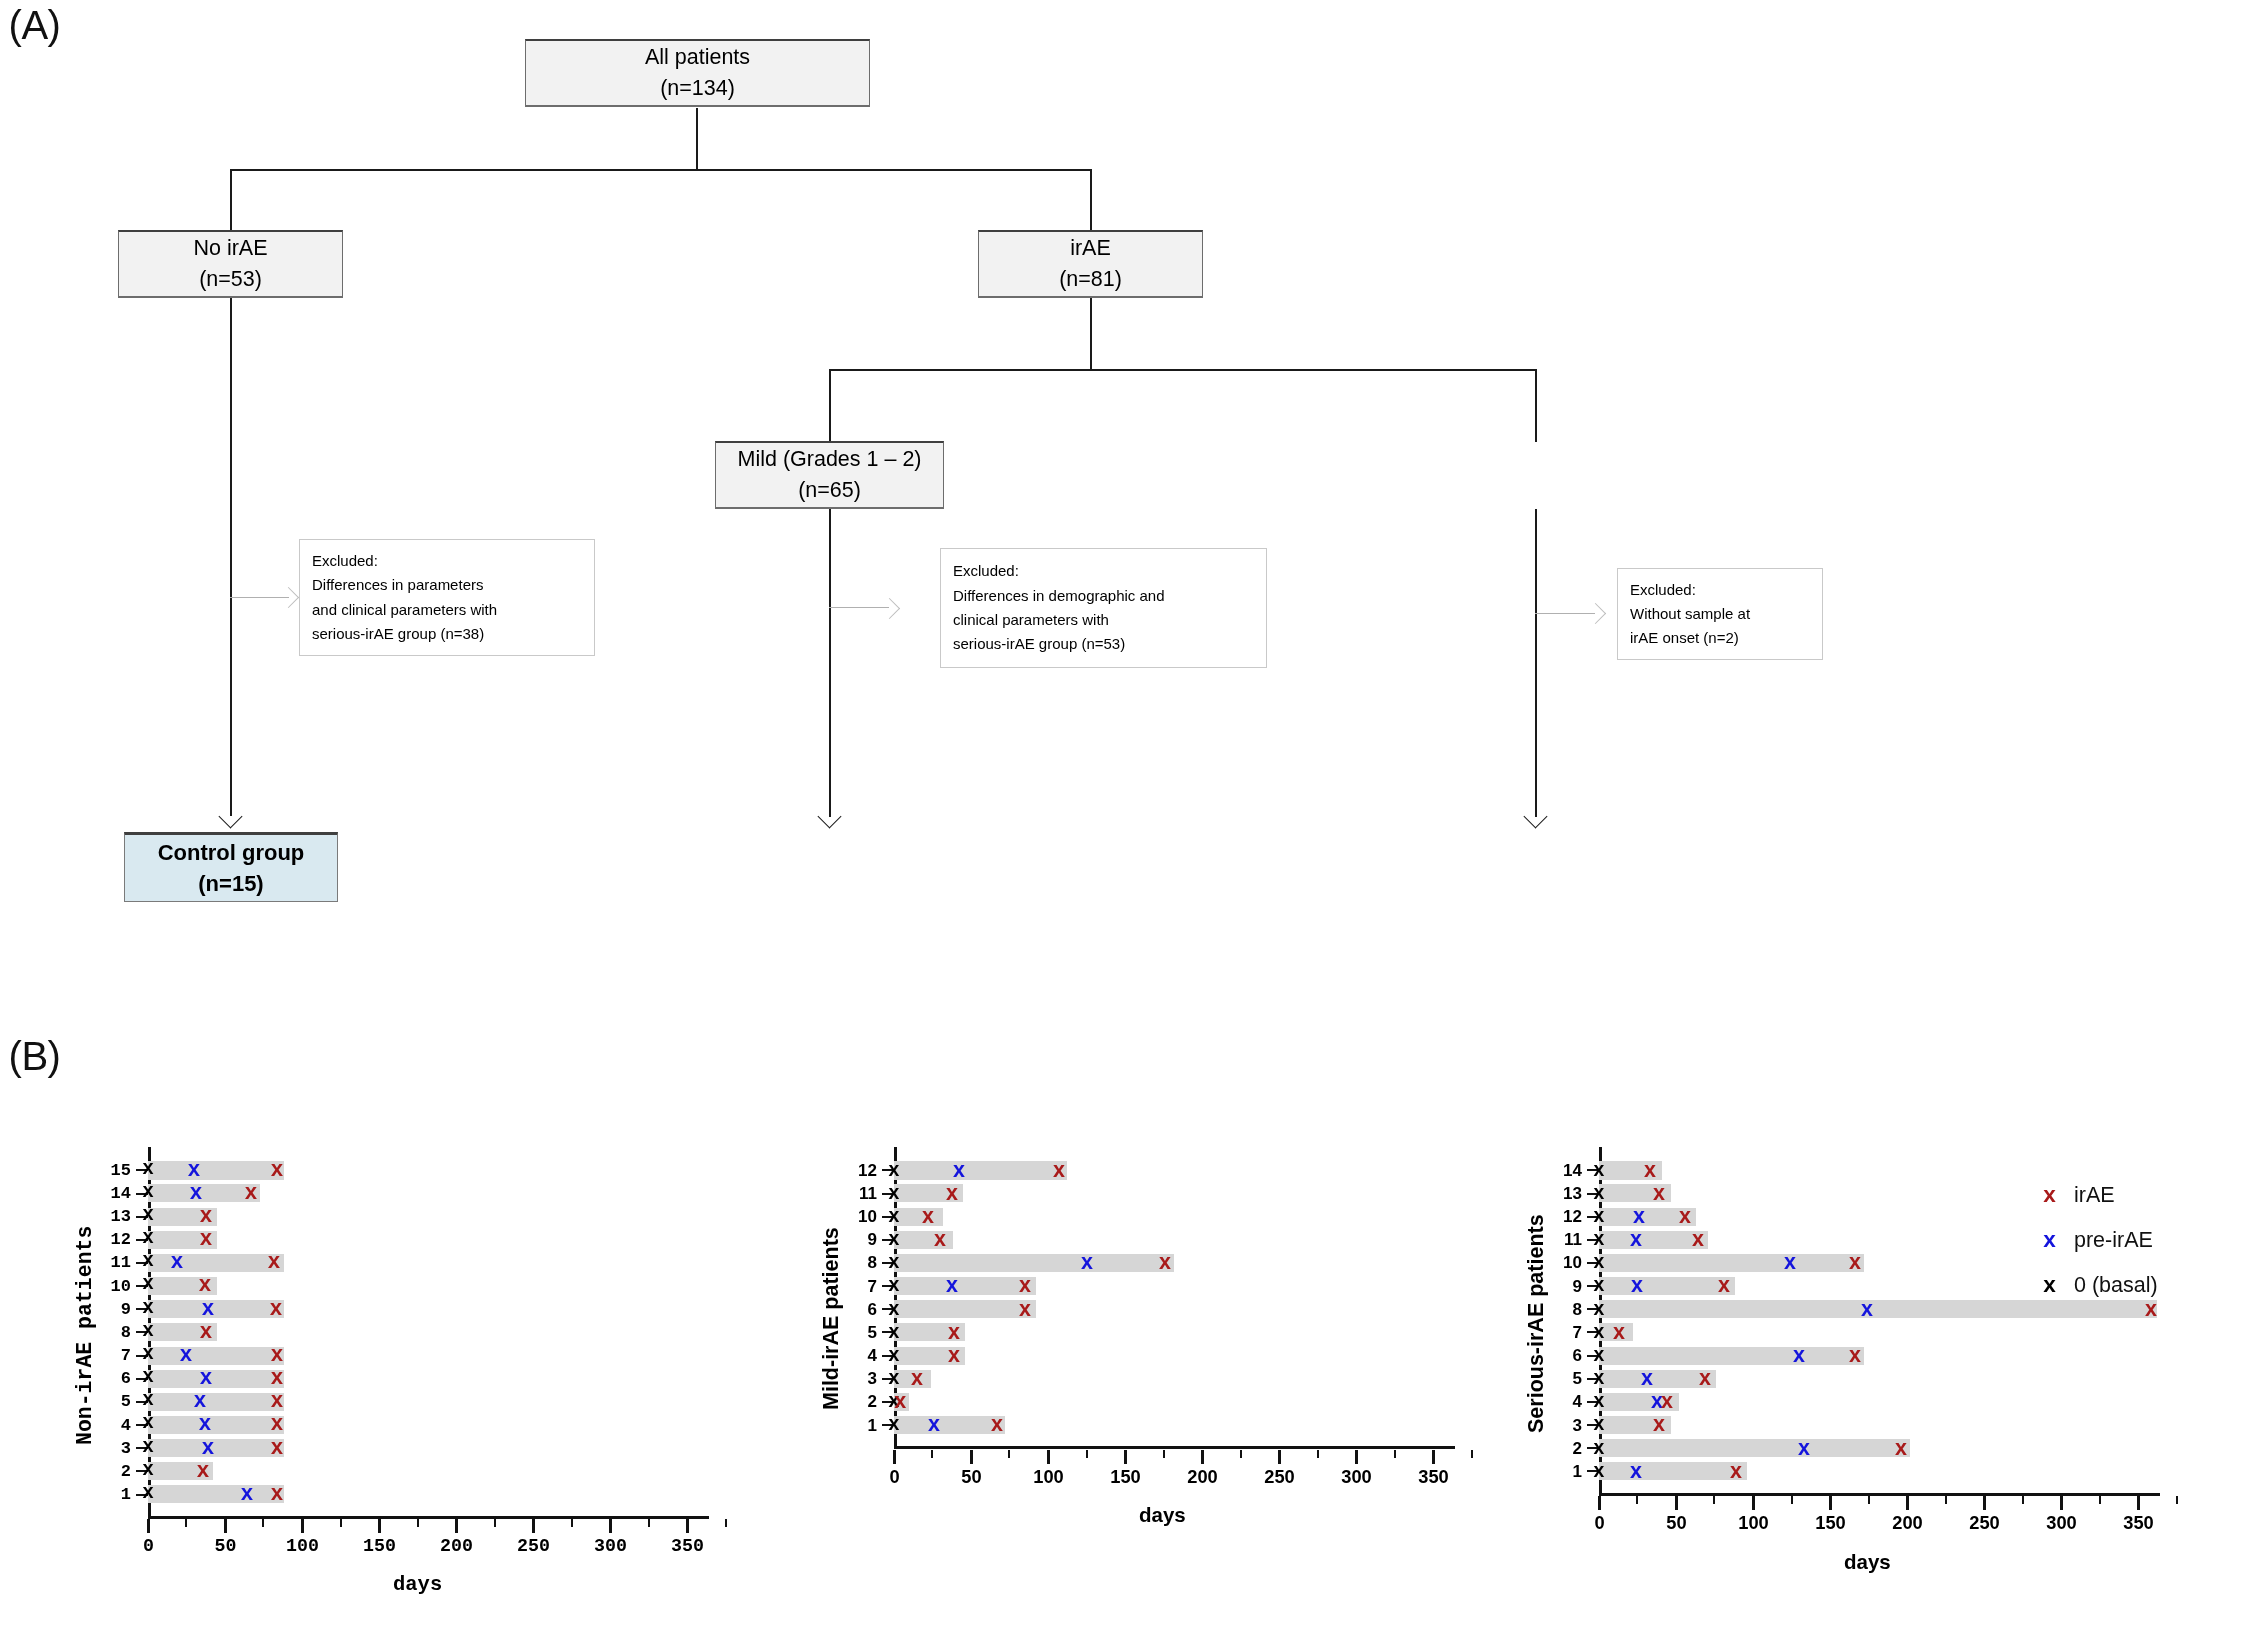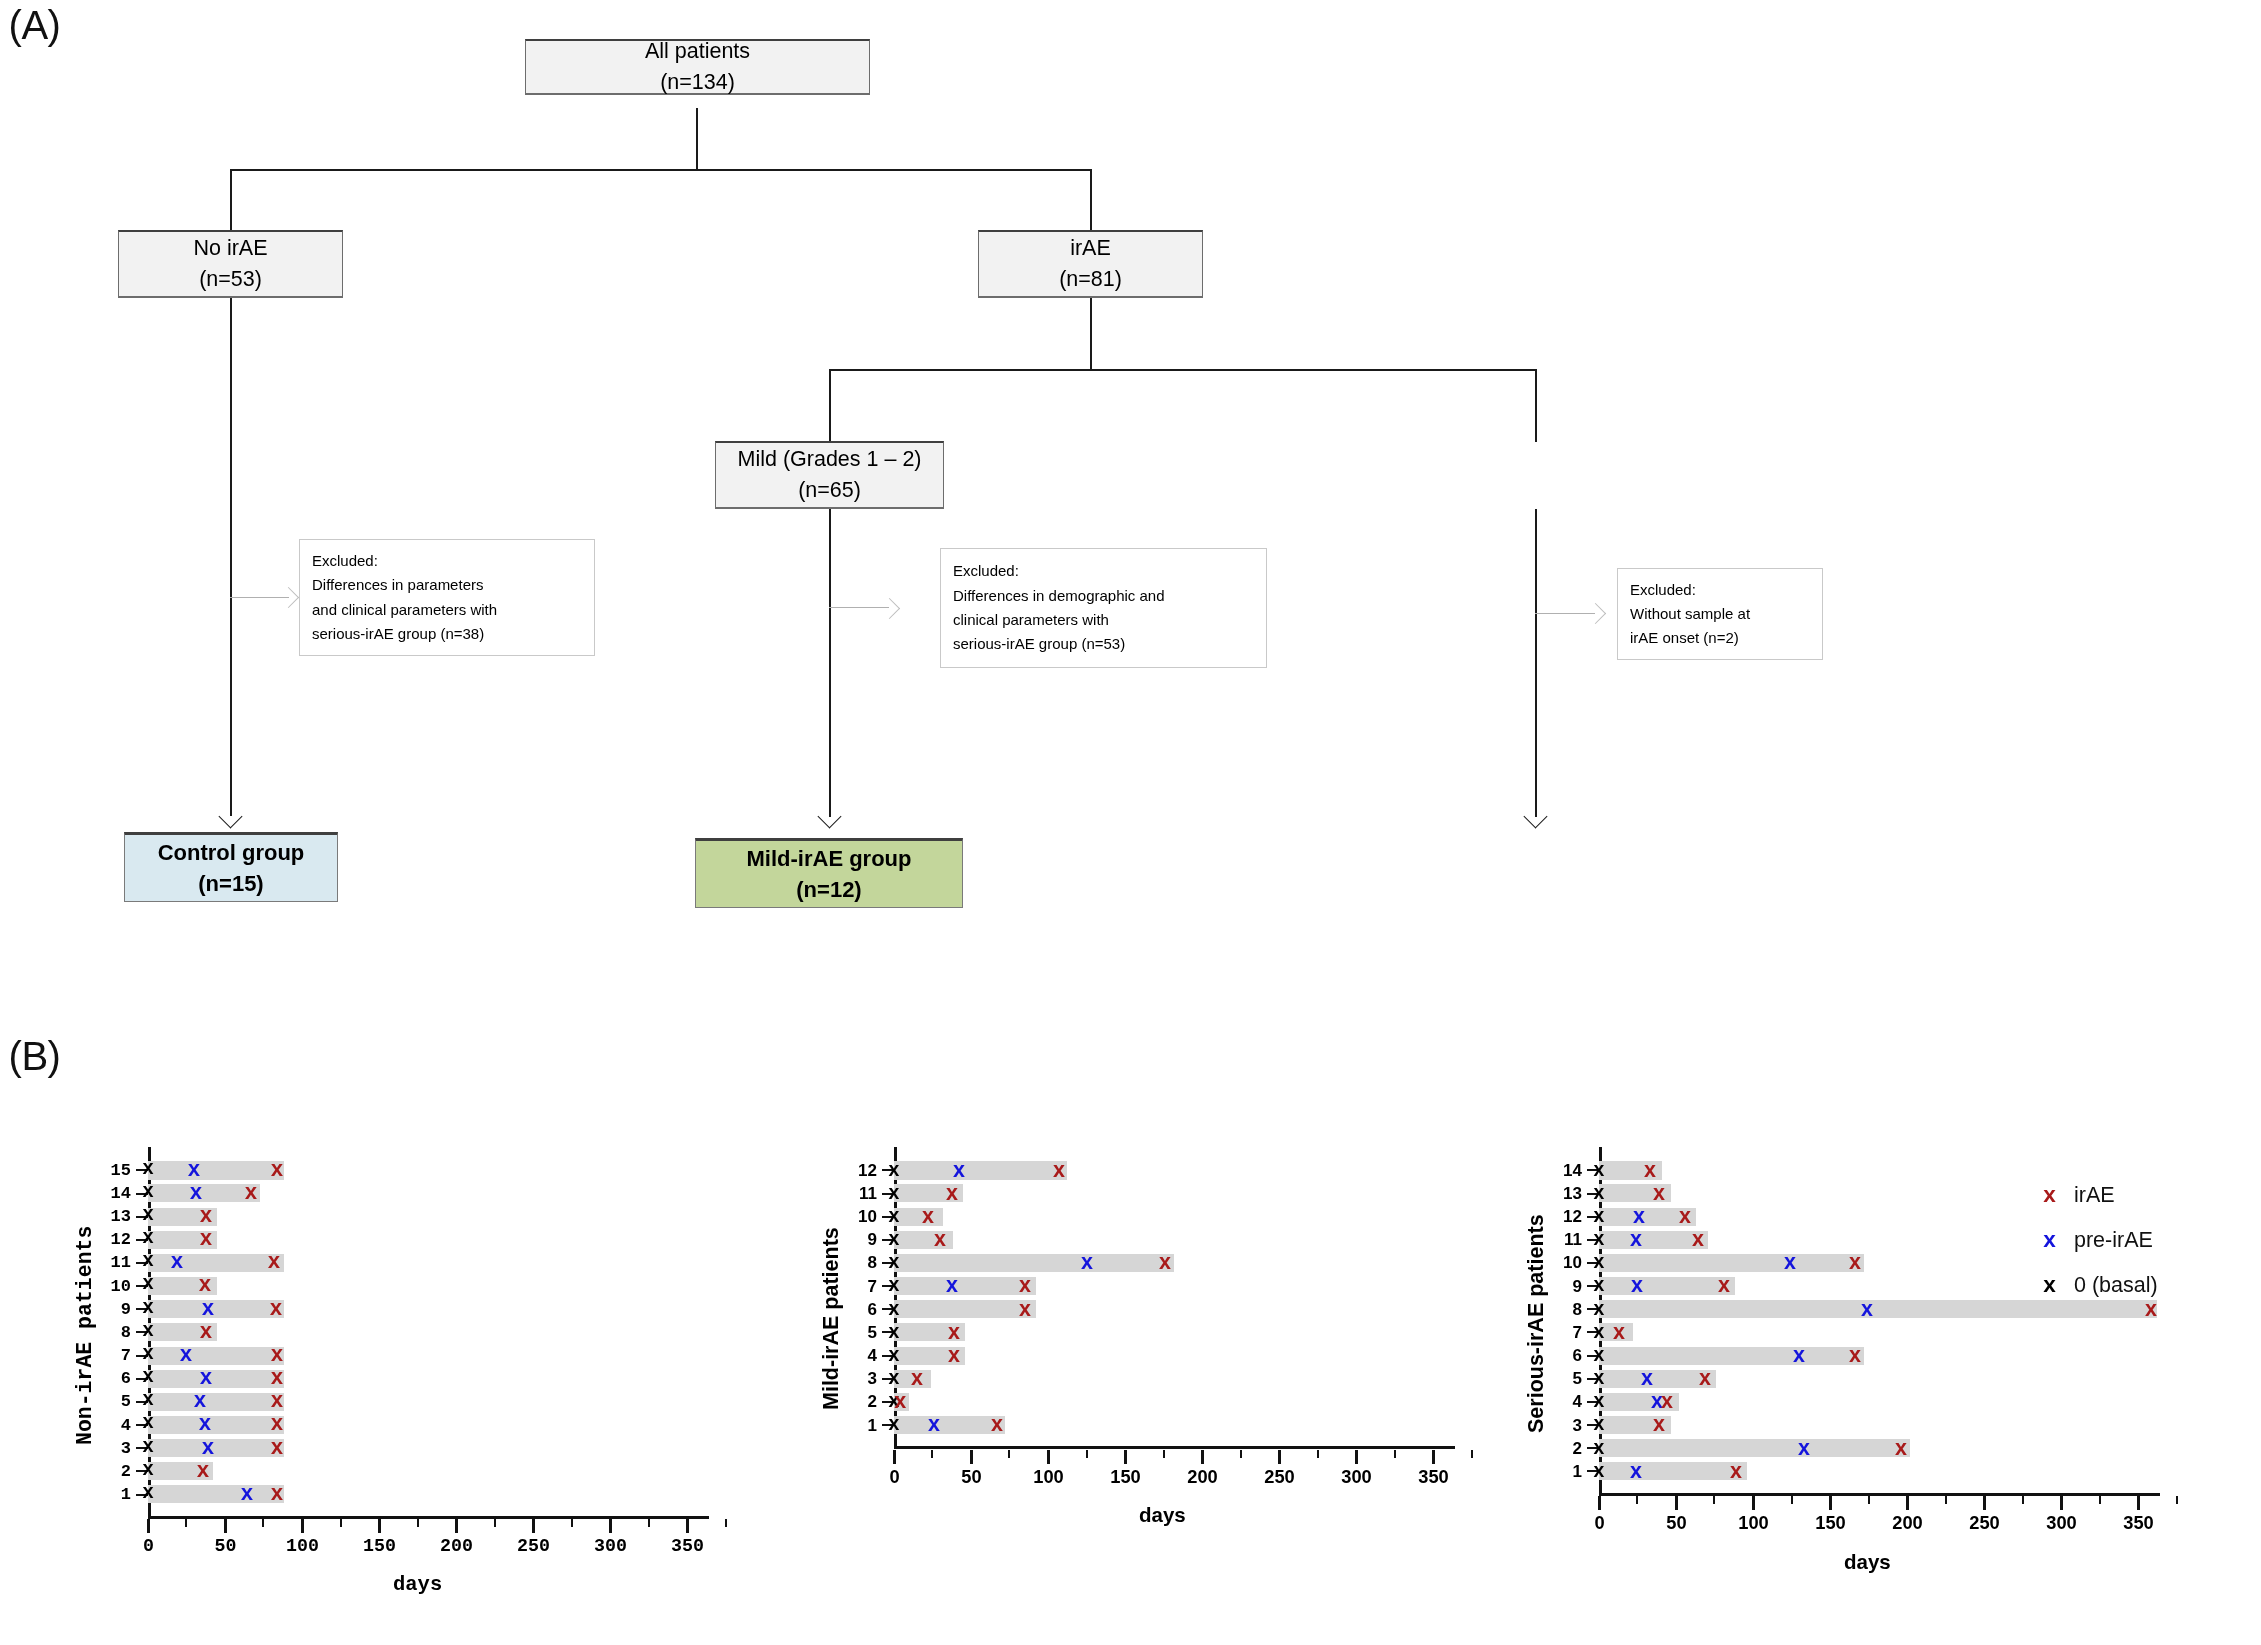--- a/index.html
+++ b/index.html
@@ -73,21 +73,21 @@
   .leg-x{font-size:22.6px;font-weight:bold;line-height:1;width:17px;text-align:center;}
   .leg-t{font-size:21.5px;color:#111;line-height:1;white-space:nowrap;}
 </style>
 </head>
 <body>
 
 <div id="panelA">
 
   <div class="abs panel-label" style="left:8.6px;top:5.4px;">(A)</div>
 
-  <div class="fbox" style="left:525px;top:39px;width:345px;height:56px;">
+  <div class="fbox" style="left:525px;top:39px;width:345px;height:68px;">
     <div class="l1">All patients</div>
     <div class="l2">(n=134)</div>
   </div>
 
   <div class="ln v" style="left:696px;top:108px;height:61px;"></div>
   <div class="ln h" style="left:230px;top:169px;width:862px;"></div>
   <div class="ln v" style="left:230px;top:169px;height:62px;"></div>
   <div class="ln v" style="left:1090px;top:169px;height:62px;"></div>
 
   <div class="fbox" style="left:118px;top:230px;width:225px;height:68px;">
@@ -146,24 +146,20 @@
     <div>Excluded:</div>
     <div>Without sample at</div>
     <div>irAE onset (n=2)</div>
   </div>
 
   <div class="resbox" style="left:124px;top:832px;width:214px;height:70px;background:#d9e9f0;">
     <div>Control group</div>
     <div>(n=15)</div>
   </div>
 
-  <div class="resbox" style="left:695px;top:838px;width:268px;height:70px;background:#c3d69b;">
-    <div>Mild-irAE group</div>
-    <div>(n=12)</div>
-  </div>
 
 </div>
 
 <div id="panelB">
 
   <div class="abs panel-label" style="left:8.6px;top:67px;">(B)</div>
 
   <div class="chart" id="chart0" style="left:148px;width:625px;font-family:Liberation Mono, monospace;">
       <div class="plot" style="width: 555px; height: 369px;">
         <div class="yaxis" style="height: 369px;"></div>

